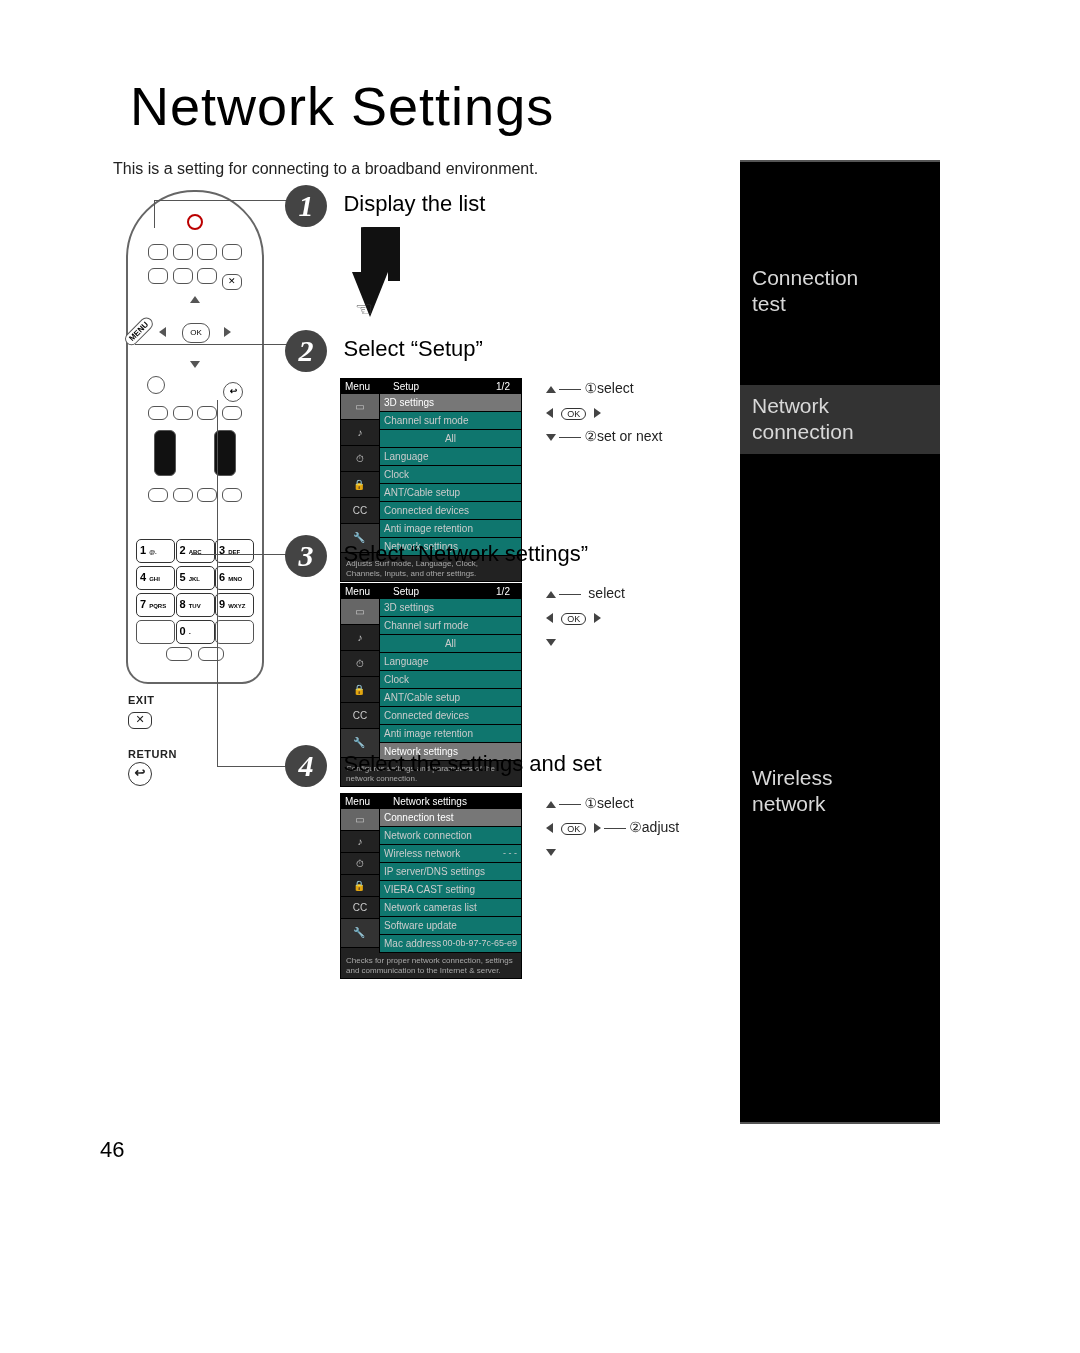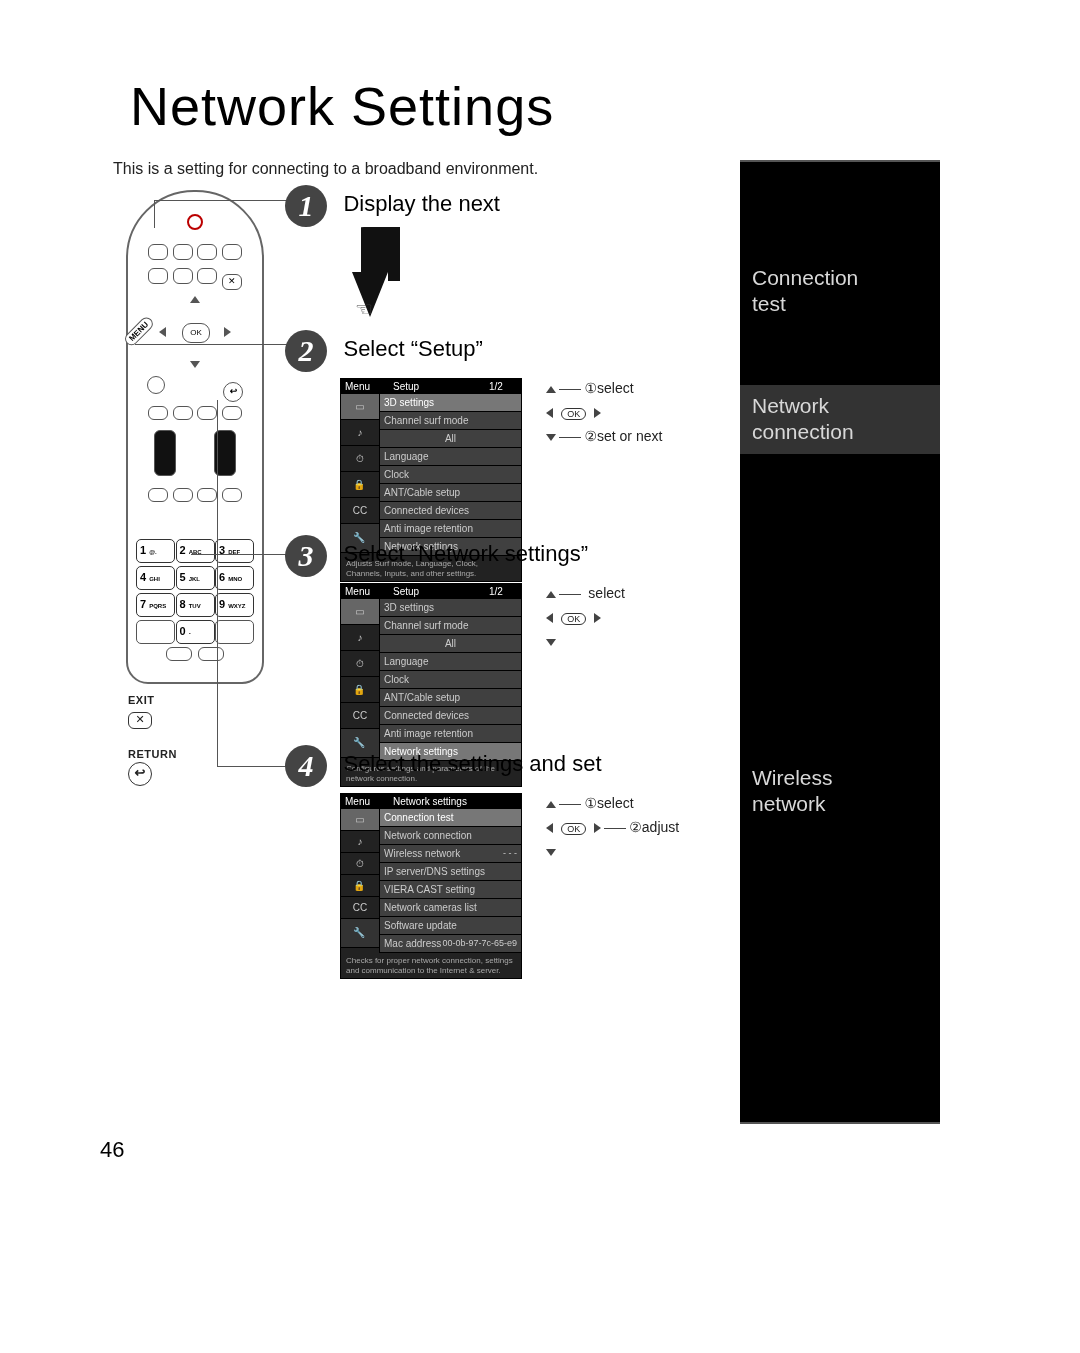--- a/index.html
+++ b/index.html
@@ -155,28 +155,28 @@
     font-size:10px;
     border:1px solid #000;
     margin-top:6px;
     margin-left:55px;
     display:inline-block;
     vertical-align:top;
   }
   .menu-panel .hdr { display:flex; background:#000; color:#fff; font-size:10px; }
   .menu-panel .hdr .ml { width:40px; padding:2px 4px; }
   .menu-panel .hdr .mc { flex:1; padding:2px 4px; }
-  .menu-panel .hdr .mr { width:28px; padding:2px 4px; text-align:left; }
+  .menu-panel .hdr .mr { width:28px; padding:2px 4px; text-align:center; }
   .menu-panel .body { display:flex; }
   .menu-panel .icons { width:38px; background:#222; border-right:1px solid #000; }
   .menu-panel .icons .ic { height:17px; text-align:center; border-bottom:1px solid #000; color:#ccc; font-size:10px; line-height:17px; }
   .menu-panel .icons .ic.sel { background:#666; }
   .menu-panel .icons .ic.last { background:#333; height:28px; line-height:28px; }
   .menu-panel .items { flex:1; }
-  .menu-panel .items .it { height:17px; border-bottom:1px solid #000; padding:0 4px; line-height:17px; background:#404040; color:#ccc; white-space:nowrap; overflow:hidden; }
+  .menu-panel .items .it { height:17px; border-bottom:1px solid #000; padding:0 4px; line-height:17px; background:#0f766e; color:#ccc; white-space:nowrap; overflow:hidden; }
   .menu-panel .items .it.sel { background:#777; color:#fff; }
   .menu-panel .items .it .val { float:right; color:#ccc; font-size:9px; }
   .menu-panel .foot { background:#222; color:#aaa; font-size:8px; padding:3px 5px; line-height:1.2; }
   .menu-panel .items .it.center { text-align:center; }
 
   
   .panel-annot { display:inline-block; vertical-align:top; margin-left:20px; font-size:14px; color:#222; }
   .panel-annot .line { margin: 2px 0; white-space:nowrap; }
   .panel-annot .okpill { display:inline-block; border:1px solid #333; border-radius:9px; font-size:9px; padding:0 5px; margin:0 4px; }
   .panel-annot .tri-u2 { display:inline-block; width:0;height:0;border-left:5px solid transparent;border-right:5px solid transparent;border-bottom:7px solid #444; vertical-align:middle;}
@@ -287,21 +287,21 @@
 <div class="notes">
   <div class="small">EXIT</div>
   <div><span class="pill">✕</span></div>
   <div style="height:18px;"></div>
   <div class="small">RETURN</div>
   <div><span class="circle">↩</span></div>
 </div>
 
 <div class="step s1">
   <span class="badge">1</span>
-  <span class="step-title">Display the next</span>
+  <span class="step-title">Display the list</span>
   <div class="arrow-slot">
     <div class="big-arrow"></div>
     <span class="hand-icon">☜</span>
   </div>
 </div>
 
 <div class="step s2">
   <span class="badge">2</span>
   <span class="step-title">Select “Setup”</span><br>
   <div class="menu-panel" id="panel-setup2">

